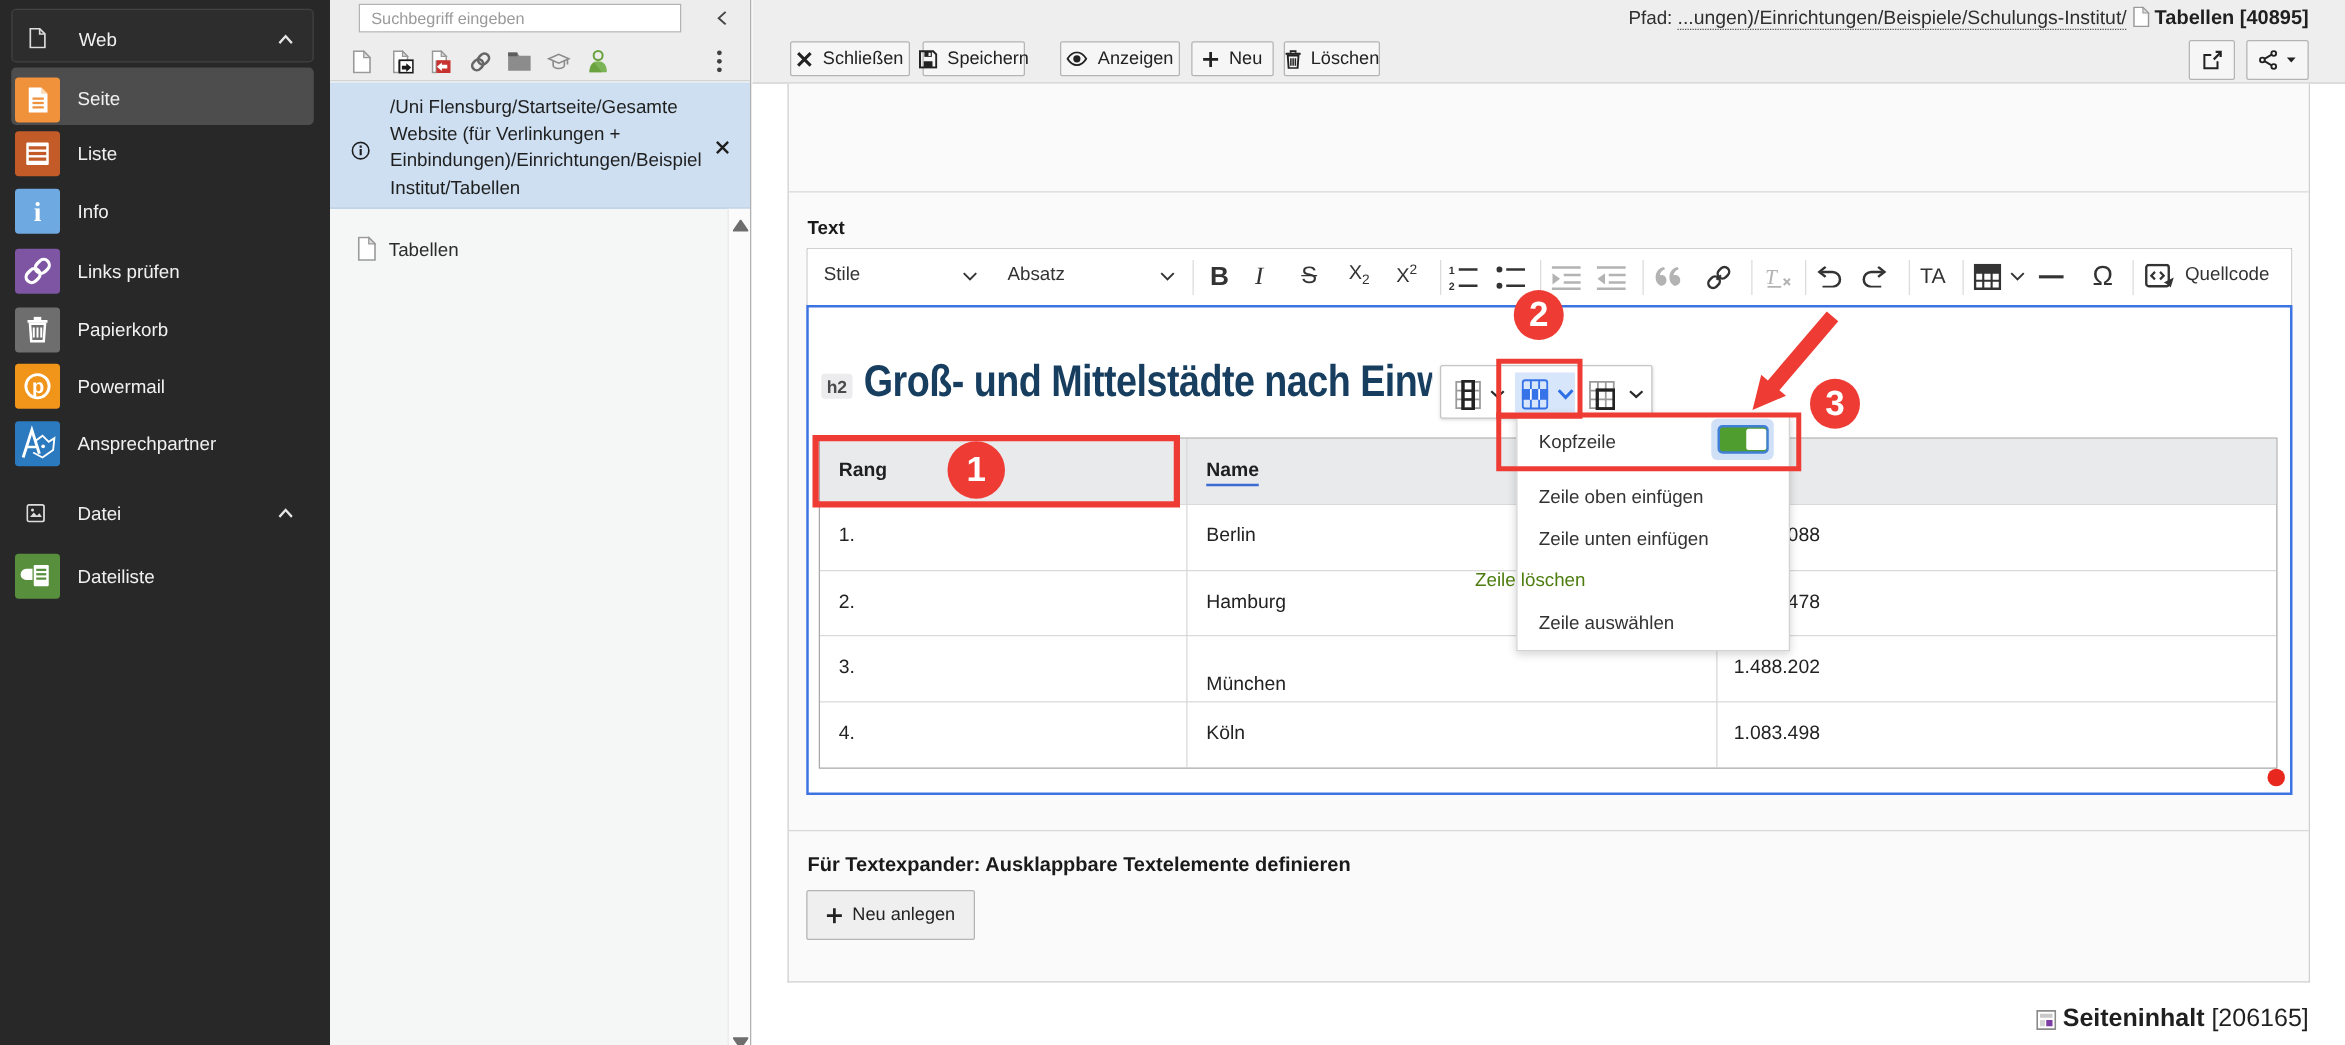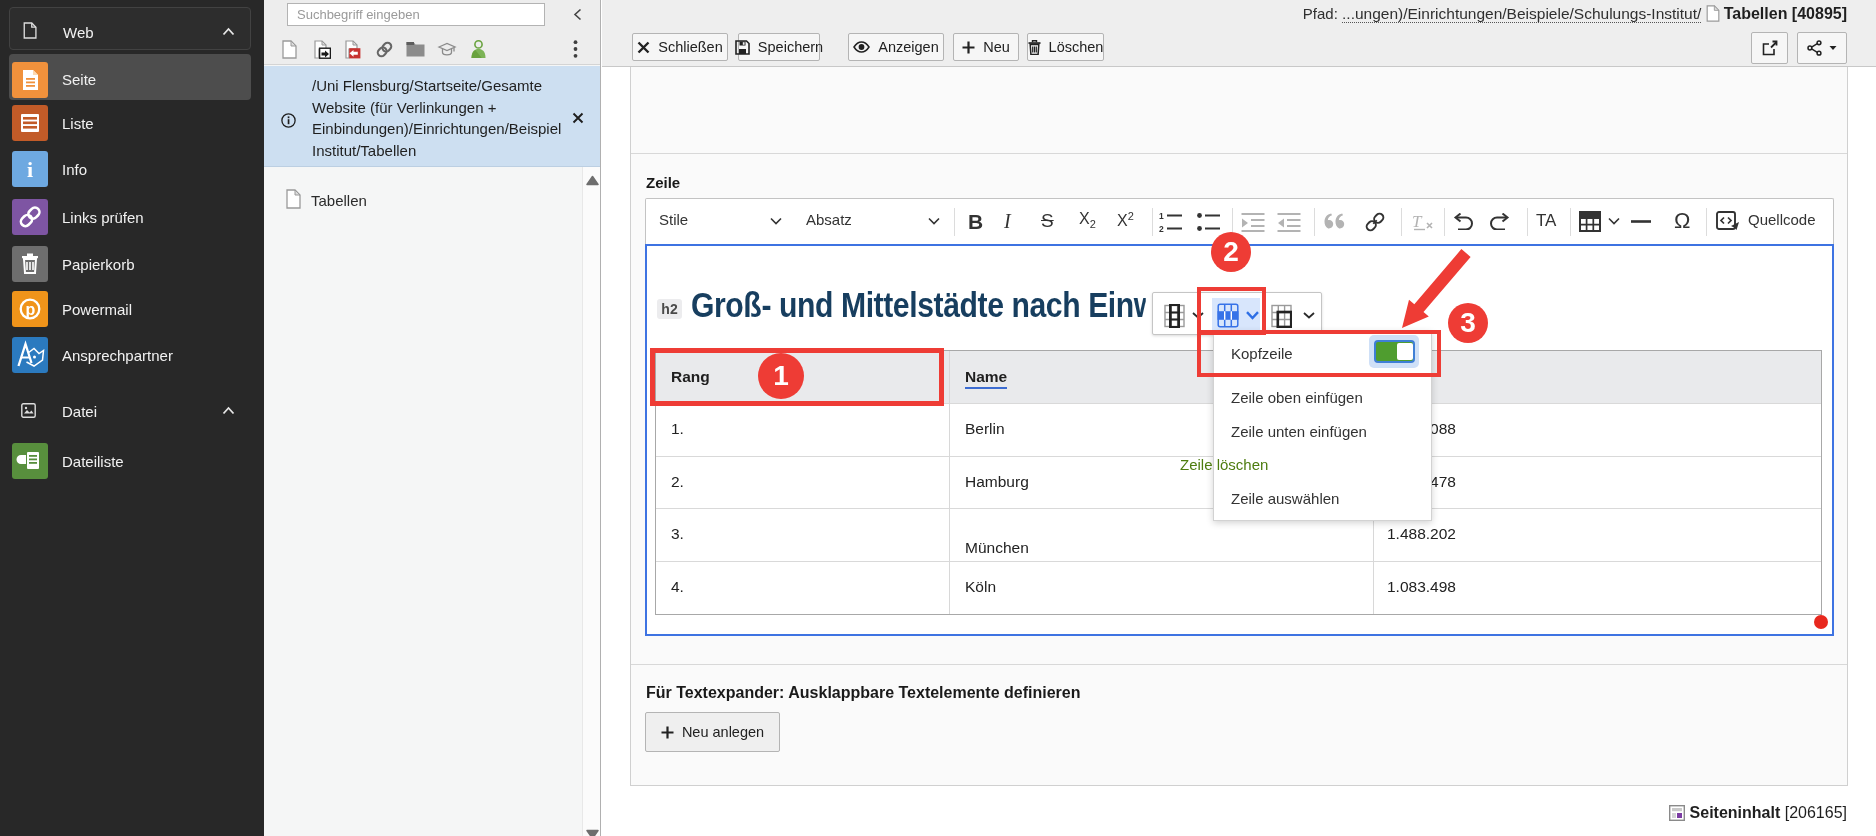--- a/index.html
+++ b/index.html
@@ -260,21 +260,21 @@
         </svg>
       <svg width="8" height="6" viewBox="0 0 8 6">
           <path d="M0.5 1 L4 5 L7.5 1 z" fill="#222"></path>
         </svg>
       </div>
   </div>
   <div class="abs" id="docbody" style="left:602px;top:67px;width:1274px;height:769px;background:#ffffff;"></div>
   <div class="abs" id="panel" style="left:630px;top:67px;width:1218px;height:719px;background:#fafafa;border-left:1px solid #d0d0d0;border-right:1px solid #d0d0d0;border-bottom:1px solid #d0d0d0;"></div>
 
   <div class="abs" style="left:631px;top:153px;width:1216px;height:1px;background:#d8d8d8;"></div>
-  <div class="abs" style="left:646px;top:174px;font-size:15px;font-weight:bold;color:#1a1a1a;">Zeile</div>
+  <div class="abs" style="left:646px;top:174px;font-size:15px;font-weight:bold;color:#1a1a1a;">Text</div>
 
   <div class="abs" id="cktb" style="left:645px;top:198px;width:1189px;height:46px;background:#fff;border:1px solid #c3c3c3;border-bottom:none;border-radius:2px 2px 0 0;">
     <span class="tbt" style="left:13px;">Stile</span>
     <svg class="tbi" style="left:124px;top:18px;" width="12" height="8" viewBox="0 0 12 8">
         <path d="M1 1.5 L6 6.5 L11 1.5" fill="none" stroke="#333" stroke-width="1.6"></path>
       </svg>
     <span class="tbt" style="left:160px;">Absatz</span>
     <svg class="tbi" style="left:282px;top:18px;" width="12" height="8" viewBox="0 0 12 8">
         <path d="M1 1.5 L6 6.5 L11 1.5" fill="none" stroke="#333" stroke-width="1.6"></path>
       </svg>
@@ -393,21 +393,21 @@
 
   <div class="abs" style="left:1814px;top:615px;width:14px;height:14px;border-radius:50%;background:#e8281e;"></div>
 
   <div class="abs" style="left:631px;top:664px;width:1216px;height:1px;background:#d8d8d8;"></div>
   <div class="abs" style="left:646px;top:684px;font-size:16px;font-weight:bold;color:#1a1a1a;">Für Textexpander: Ausklappbare Textelemente definieren</div>
   <div class="abs dbtn" style="left:645px;top:712px;width:135px;height:40px;background:#efefef;">
     <svg width="13" height="13" viewBox="0 0 13 13">
         <path d="M6.5 0.5 v12 M0.5 6.5 h12" stroke="#222" stroke-width="2.2"></path>
       </svg>Neu anlegen</div>
 
-  <div class="abs" style="left:1450px;top:804px;width:397px;text-align:right;font-size:16px;color:#1f1f1f;">
+  <div class="abs" style="left:1450px;top:804px;width:397px;text-align:right;font-size:20px;color:#1f1f1f;">
     <svg width="16" height="16" viewBox="0 0 16 16" style="vertical-align:-3px;">
         <rect x="0.7" y="0.7" width="14.6" height="14.6" fill="#fff" stroke="#8a8a8a" stroke-width="1.4"></rect>
         <rect x="3" y="3" width="10" height="3.2" fill="#c9c9c9"></rect>
         <rect x="8" y="8" width="5" height="5" fill="#7c3ca3"></rect>
         <rect x="3" y="8" width="4" height="5" fill="#d5d5d5"></rect>
       </svg>
     <b>Seiteninhalt</b> [206165]
   </div>
 
   <div class="abs" style="left:1152px;top:292px;width:170px;height:43px;background:#fff;border:1px solid #c5c5c5;border-radius:2px;box-shadow:0 1px 3px rgba(0,0,0,0.15);"></div>

